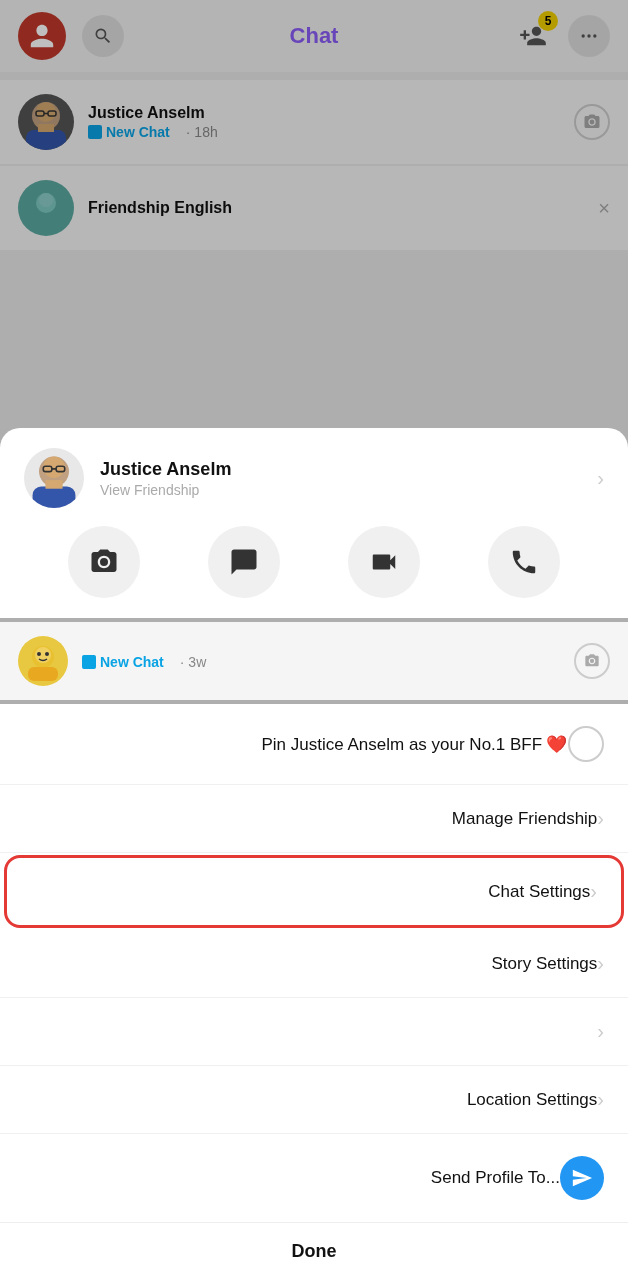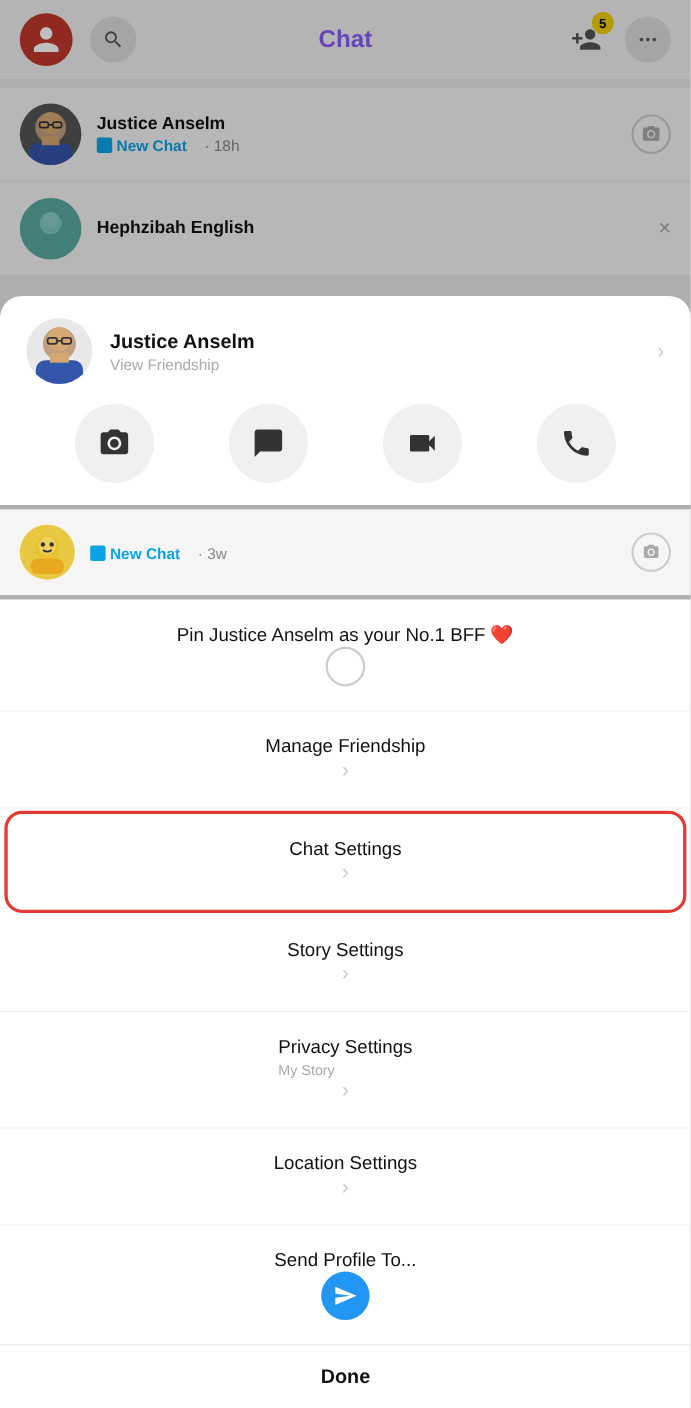--- a/index.html
+++ b/index.html
@@ -219,25 +219,24 @@
     }
 
     
     .menu-panel {
       background: #fff;
       border-radius: 0;
     }
     .menu-item {
       display: flex;
       align-items: center;
-      justify-content: flex-start;
+      justify-content: flex-end;
       padding: 22px 24px;
       border-bottom: 1px solid #f0f0f0;
       cursor: pointer;
-      flex-direction: column;
     }
     .menu-item:last-child { border-bottom: none; }
     .menu-item-left {
       display: flex; flex-direction: column;
     }
     .menu-item-title {
       font-size: 17px;
       color: #111;
     }
     .menu-item-sub {
@@ -351,21 +350,21 @@
 
   <div class="chat-item">
     <div class="chat-avatar" style="background:#5ba8a0;">
       <svg width="40" height="40" viewBox="0 0 40 40">
         <circle cx="20" cy="15" r="10" fill="#7dc8c0"></circle>
         <rect x="5" y="25" width="30" height="15" rx="6" fill="#5ba8a0"></rect>
         <circle cx="20" cy="12" r="7" fill="#8dcdc8"></circle>
       </svg>
     </div>
     <div class="chat-info">
-      <div class="chat-name">Hephzibah English</div>
+      <div class="chat-name">Friendship English</div>
     </div>
     <div class="chat-right dismiss-x">×</div>
   </div>
 </div>
 
 <div class="overlay"></div>
 
 <div class="bottom-sheet">
 
   <div class="profile-card">
@@ -475,24 +474,20 @@
     <div class="menu-item">
       <div class="menu-item-left">
         <span class="menu-item-title">Story Settings</span>
       </div>
       <div class="menu-item-right">
         <span class="chevron-right">›</span>
       </div>
     </div>
 
     <div class="menu-item">
-      <div class="menu-item-left">
-        <span class="menu-item-title">Privacy Settings</span>
-        <span class="menu-item-sub">My Story</span>
-      </div>
       <div class="menu-item-right">
         <span class="chevron-right">›</span>
       </div>
     </div>
 
     <div class="menu-item">
       <div class="menu-item-left">
         <span class="menu-item-title">Location Settings</span>
       </div>
       <div class="menu-item-right">

